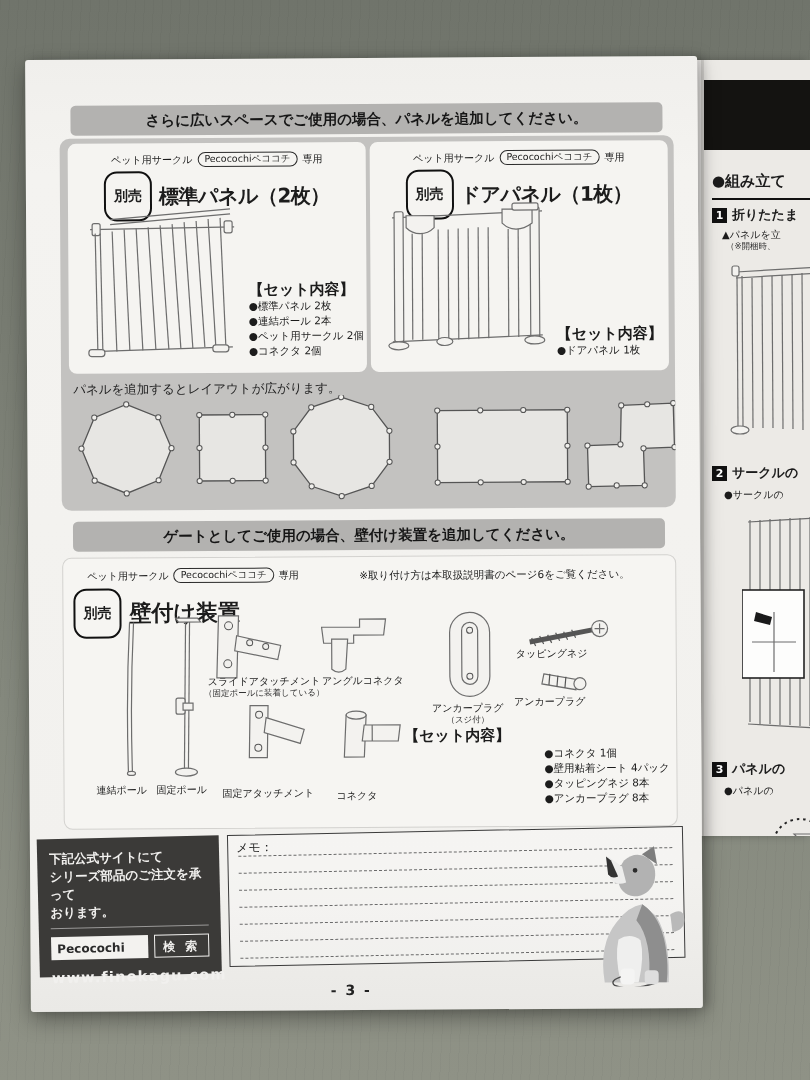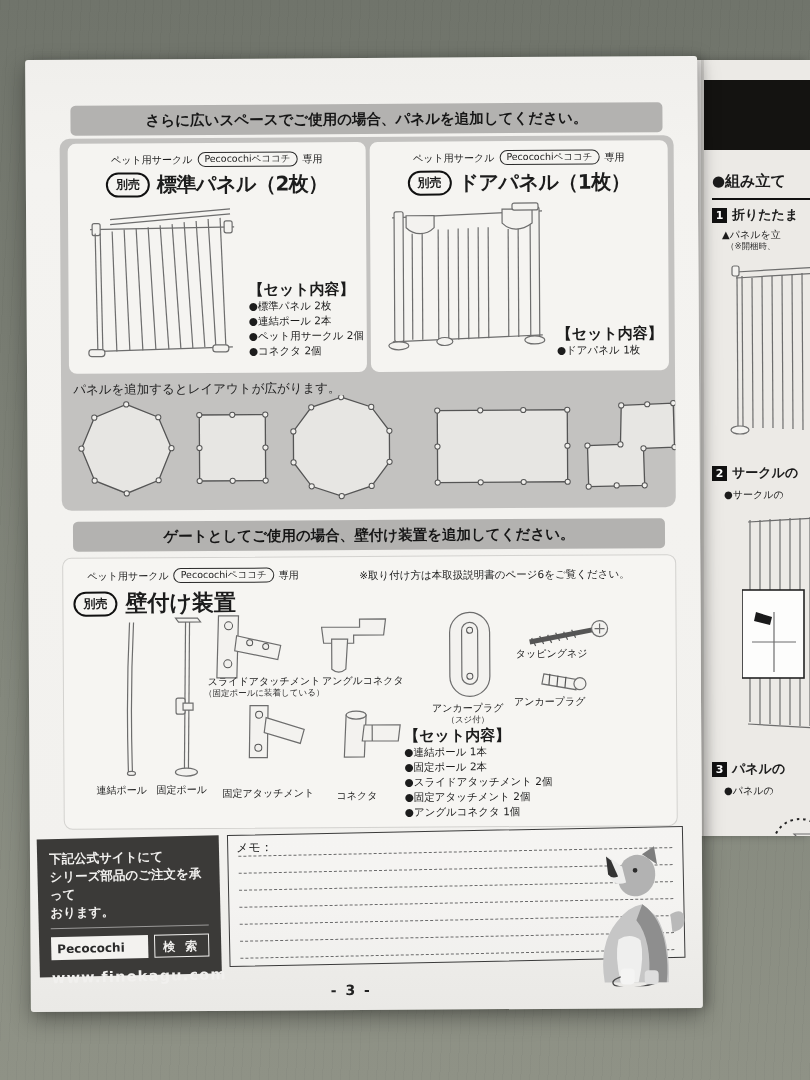--- a/index.html
+++ b/index.html
@@ -40,22 +40,22 @@
 
   .gray-wrap { position:absolute; left:34px; top:79px; width:614px; height:372px;
     background:#c3c2c0; border-radius:10px; }
   .card { position:absolute; top:5px; width:298px; height:230px; background:#f5f4f1;
     border-radius:8px; overflow:hidden; }
   .card-head { position:absolute; top:9px; width:100%; display:flex; gap:5px;
     justify-content:center; align-items:center; font-size:10px; white-space:nowrap; }
   .pill { border:1.2px solid #2b2b2b; border-radius:9px; padding:0 6px; font-size:9.5px; }
   .title-row { position:absolute; top:28px; width:100%; display:flex; gap:7px;
     justify-content:center; align-items:center; white-space:nowrap; }
-  .badge { border:2.5px solid #111; border-radius:13px; padding:2px 8px;
-    font-size:12px; font-weight:bold; }
+  .badge { border:2.5px solid #111; border-radius:13px; padding:14px 8px;
+    font-size:14px; font-weight:bold; }
   .card-title { font-size:20px; font-weight:bold; letter-spacing:-.5px; }
   .setbox { position:absolute; font-size:10.5px; line-height:15px; }
   .setbox .sh { font-size:15px; font-weight:bold; margin-bottom:1px; }
   ul.plain { list-style:none; }
 
   .layout-note { position:absolute; left:12px; top:243px; font-size:12.5px; color:#222; white-space:nowrap; }
   .shapes { position:absolute; left:0; top:258px; }
 
   .wall-card { position:absolute; left:34px; top:498px; width:614px; height:272px;
     background:#f6f5f2; border:1px solid #d3d2cf; border-radius:9px; overflow:visible; }
@@ -383,26 +383,27 @@
       </div>
       <div class="plabel" style="left:452px;top:92px;">タッピングネジ</div>
       <div class="plabel" style="left:450px;top:140px;">アンカープラグ</div>
       <div class="plabel" style="left:32px;top:226px;">連結ポール</div>
       <div class="plabel" style="left:92px;top:226px;">固定ポール</div>
       <div class="plabel" style="left:158px;top:230px;">固定アタッチメント</div>
       <div class="plabel" style="left:272px;top:233px;">コネクタ</div>
 
       <div class="setbox" style="left:340px;top:172px;">
         <div class="sh">【セット内容】</div>
+      </div>
+      <div class="setbox" style="left:480px;top:190px;">
         <ul class="plain">
-          <li>●連結ポール 1本</li>
-          <li>●固定ポール 2本</li>
-          <li>●スライドアタッチメント 2個</li>
-          <li>●固定アタッチメント 2個</li>
-          <li>●アングルコネクタ 1個</li>
+          <li>●コネクタ 1個</li>
+          <li>●壁用粘着シート 4パック</li>
+          <li>●タッピングネジ 8本</li>
+          <li>●アンカープラグ 8本</li>
         </ul>
       </div>
     </div>
 
     <div class="order-box">
       <div>下記公式サイトにて</div>
       <div>シリーズ部品のご注文を承って</div>
       <div>おります。</div>
       <div class="order-div"></div>
       <div class="search-row">

